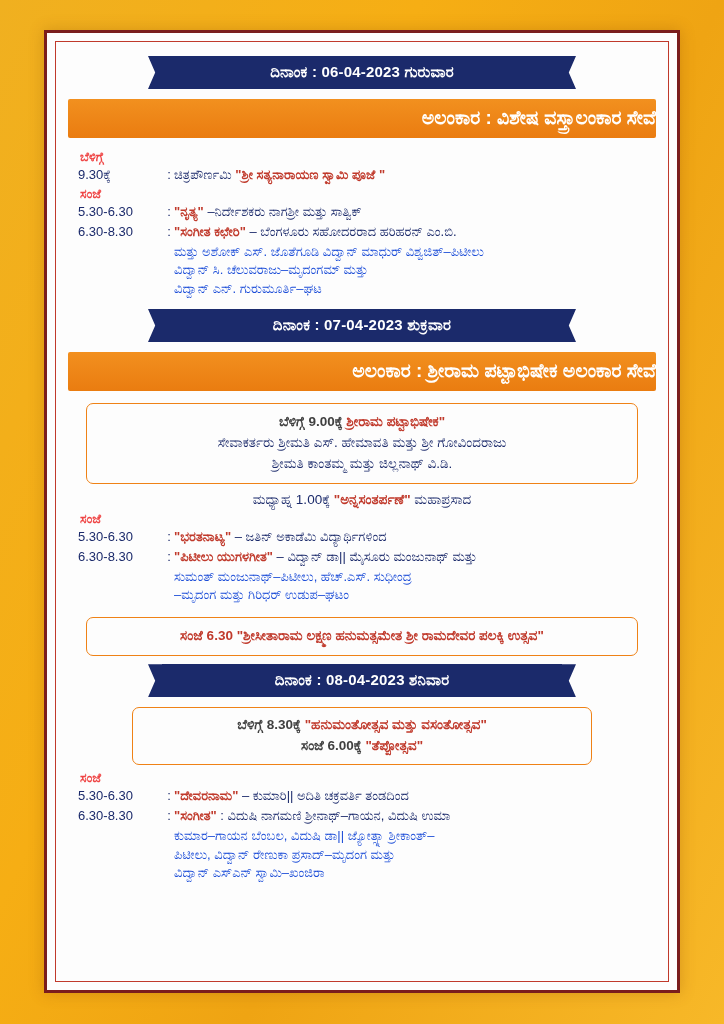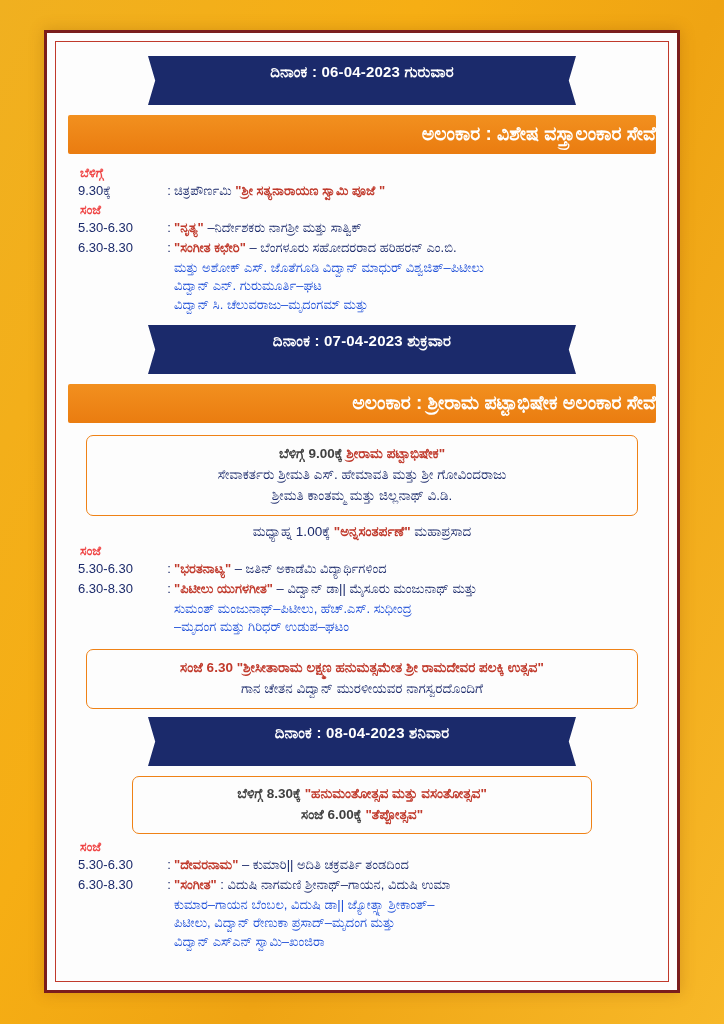--- a/index.html
+++ b/index.html
@@ -29,21 +29,21 @@
 
   
   .date-ribbon{
     position:relative;
     width:400px;margin:0 auto 10px auto;
     background:#1b2a6b;
     color:#ffffff;
     text-align:center;
     font-size:15px;
     font-weight:bold;
-    padding:7px 0 24px 0;
+    padding:7px 0 8px 0;
     letter-spacing:.2px;
   }
   .date-ribbon:before,.date-ribbon:after{
     content:"";position:absolute;top:0;width:16px;height:100%;
     background:#1b2a6b;
   }
   .date-ribbon:before{left:-14px;clip-path:polygon(0 0,100% 0,100% 100%,0 100%,45% 50%);}
   .date-ribbon:after{right:-14px;clip-path:polygon(0 0,100% 0,55% 50%,100% 100%,0 100%);}
 
   
@@ -127,22 +127,22 @@
         <span class="desc"><span></span><span class="hl">"ನೃತ್ಯ"</span><span> –ನಿರ್ದೇಶಕರು ನಾಗಶ್ರೀ ಮತ್ತು ಸಾತ್ವಿಕ್</span></span>
       </div>
 
       <div class="row">
         <span class="time">6.30-8.30</span>
         <span class="colon">:</span>
         <span class="desc"><span></span><span class="hl">"ಸಂಗೀತ ಕಛೇರಿ"</span><span> – ಬೆಂಗಳೂರು ಸಹೋದರರಾದ ಹರಿಹರನ್ ಎಂ.ಬಿ.</span></span>
       </div>
 
       <div class="cont">ಮತ್ತು ಅಶೋಕ್ ಎಸ್. ಜೊತೆಗೂಡಿ ವಿದ್ವಾನ್ ಮಾಧುರ್ ವಿಶ್ವಜಿತ್–ಪಿಟೀಲು</div>
+      <div class="cont">ವಿದ್ವಾನ್ ಸಿ. ಚೆಲುವರಾಜು–ಮೃದಂಗಮ್ ಮತ್ತು</div>
       <div class="cont">ವಿದ್ವಾನ್ ಎನ್. ಗುರುಮೂರ್ತಿ–ಘಟ</div>
-      <div class="cont">ವಿದ್ವಾನ್ ಸಿ. ಚೆಲುವರಾಜು–ಮೃದಂಗಮ್ ಮತ್ತು</div>
     </div>
 
     <div class="spacer"></div>
 
     <div class="date-ribbon">ದಿನಾಂಕ : 07-04-2023 ಶುಕ್ರವಾರ</div>
     <div class="band">ಅಲಂಕಾರ : ಶ್ರೀರಾಮ ಪಟ್ಟಾಭಿಷೇಕ ಅಲಂಕಾರ ಸೇವೆ</div>
 
     <div class="box">
       <div><span class="t">ಬೆಳಿಗ್ಗೆ 9.00ಕ್ಕೆ </span><span class="big">ಶ್ರೀರಾಮ ಪಟ್ಟಾಭಿಷೇಕ"</span></div>
       <div>ಸೇವಾಕರ್ತರು ಶ್ರೀಮತಿ ಎಸ್. ಹೇಮಾವತಿ ಮತ್ತು ಶ್ರೀ ಗೋವಿಂದರಾಜು</div>
@@ -165,21 +165,20 @@
         <span class="colon">:</span>
         <span class="desc"><span></span><span class="hl">"ಪಿಟೀಲು ಯುಗಳಗೀತ"</span><span> – ವಿದ್ವಾನ್ ಡಾ|| ಮೈಸೂರು ಮಂಜುನಾಥ್ ಮತ್ತು</span></span>
       </div>
 
       <div class="cont">ಸುಮಂತ್ ಮಂಜುನಾಥ್–ಪಿಟೀಲು, ಹೆಚ್.ಎಸ್. ಸುಧೀಂದ್ರ</div>
       <div class="cont">–ಮೃದಂಗ ಮತ್ತು ಗಿರಿಧರ್ ಉಡುಪ–ಘಟಂ</div>
     </div>
 
     <div class="box">
       <div><span class="big">ಸಂಜೆ 6.30 </span><span class="big">"ಶ್ರೀಸೀತಾರಾಮ ಲಕ್ಷ್ಮಣ ಹನುಮತ್ಸಮೇತ ಶ್ರೀ ರಾಮದೇವರ ಪಲಕ್ಕಿ ಉತ್ಸವ"</span></div>
-      <div>ಗಾನ ಚೇತನ ವಿದ್ವಾನ್ ಮುರಳೀಯವರ ನಾಗಸ್ವರದೊಂದಿಗೆ</div>
     </div>
 
     <div class="date-ribbon">ದಿನಾಂಕ : 08-04-2023 ಶನಿವಾರ</div>
 
     <div class="box tight">
       <div><span class="t">ಬೆಳಿಗ್ಗೆ 8.30ಕ್ಕೆ </span><span class="big">"ಹನುಮಂತೋತ್ಸವ ಮತ್ತು ವಸಂತೋತ್ಸವ"</span></div>
       <div><span class="t">ಸಂಜೆ 6.00ಕ್ಕೆ </span><span class="big">"ತೆಪ್ಪೋತ್ಸವ"</span></div>
     </div>
 
     <div class="section">

